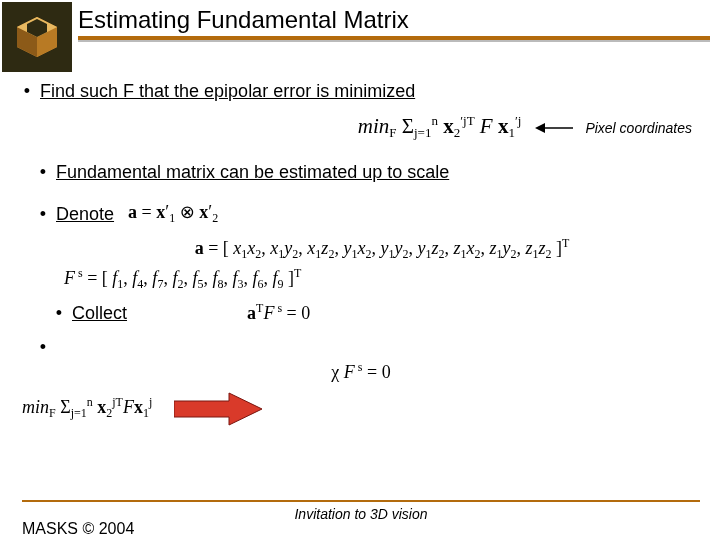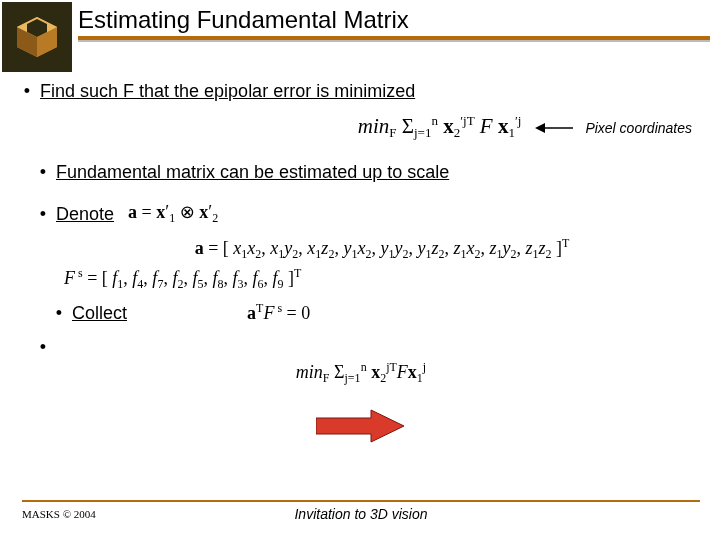--- a/index.html
+++ b/index.html
@@ -116,23 +116,22 @@
   }
   .footer-line {
     position: absolute;
     left: 0; right: 0; top: -4px;
     height: 2px;
     background: #b36b0d;
   }
   .footer-left {
     position: absolute;
     left: 0;
-    top: 4px;
-    font-size: 11px;
-    font-family: Liberation Serif, serif;
+    top: 16px;
+    font-size: 16px;
   }
   .footer-center {
     position: absolute;
     left: 0; right: 0; top: 2px;
     text-align: center;
     font-size: 14px;
     font-style: italic;
   }
   .sp { display:inline-block; }
 </style>
@@ -220,22 +219,27 @@
         <b>a</b><span class="sup">T</span><i>F</i><span class="sup">&nbsp;s</span> = 0
       </span>
     </div>
 
     <div style="height:8px;"></div>
 
     <div class="bullet indent-1">
       <span class="dot">•</span>
     </div>
 
-
-    <div class="eq-row" style="justify-content:flex-start; gap:22px;flex-direction:column;">
+    <div class="eq-row" style="margin:2px 0 8px 0;">
+      <span class="eq eq-small">
+        χ <i>F</i><span class="sup">&nbsp;s</span> = 0
+      </span>
+    </div>
+
+    <div class="eq-row" style="justify-content:flex-start; gap:22px;">
       <span class="eq eq-small">
         <i>min</i><sub>F</sub>&nbsp;Σ<sub>j=1</sub><span class="sup">n</span>&nbsp;<b>x</b><sub>2</sub><span class="sup">jT</span><i>F</i><b>x</b><sub>1</sub><span class="sup">j</span>
       </span>
       <span class="block-arrow">
         <svg width="90" height="36" viewBox="0 0 90 36">
           <polygon points="0,10 55,10 55,2 88,18 55,34 55,26 0,26" fill="#d93a2a" stroke="#7a1610" stroke-width="1"></polygon>
         </svg>
       </span>
     </div>
 

